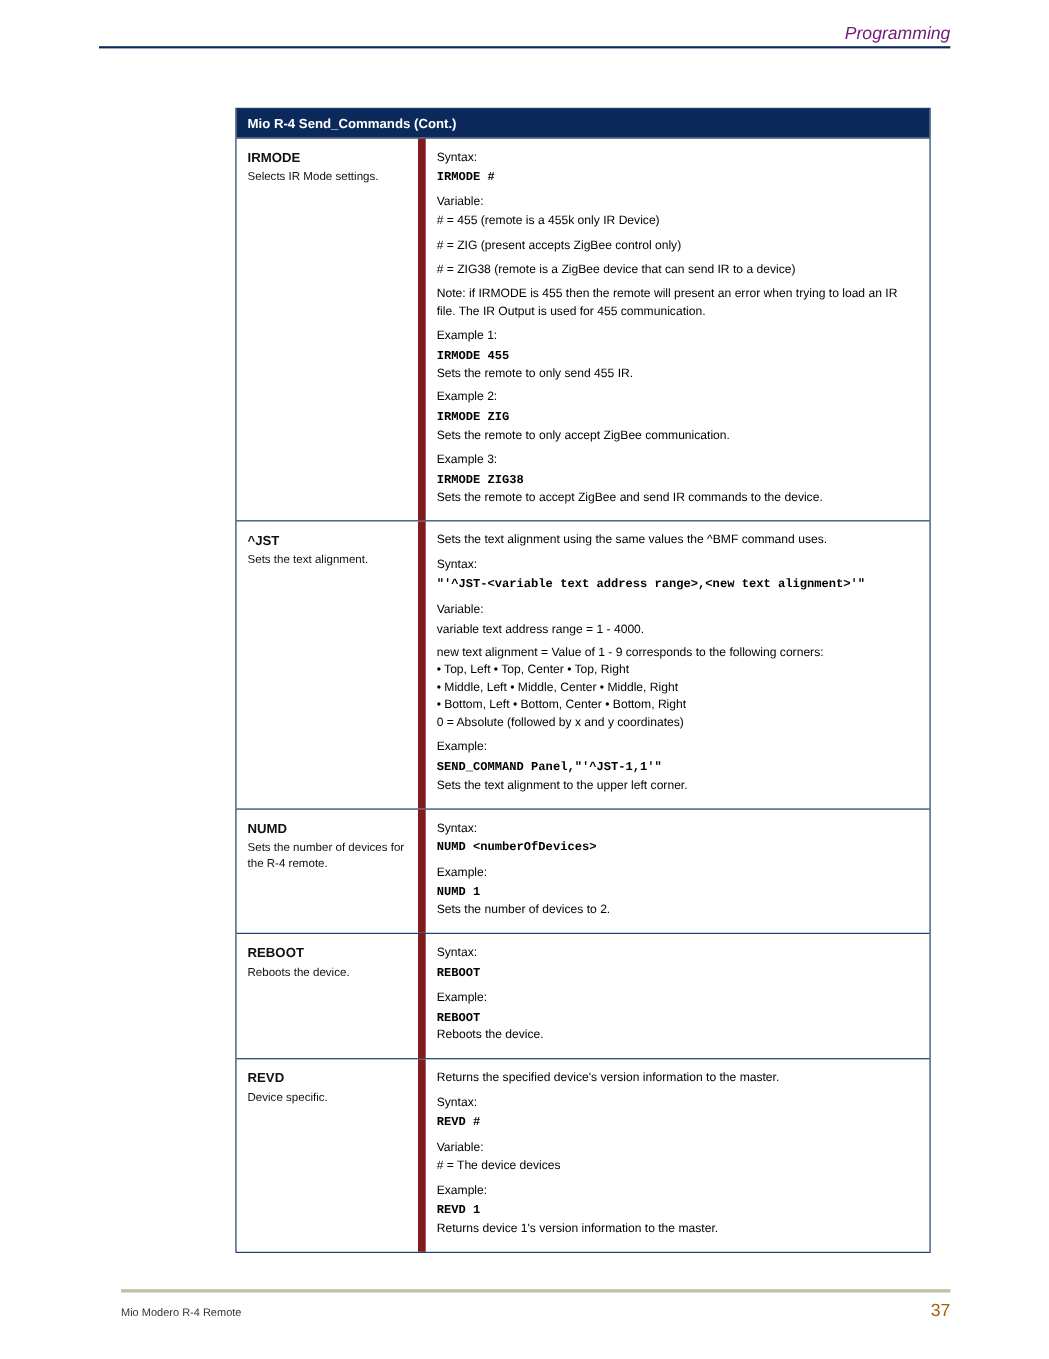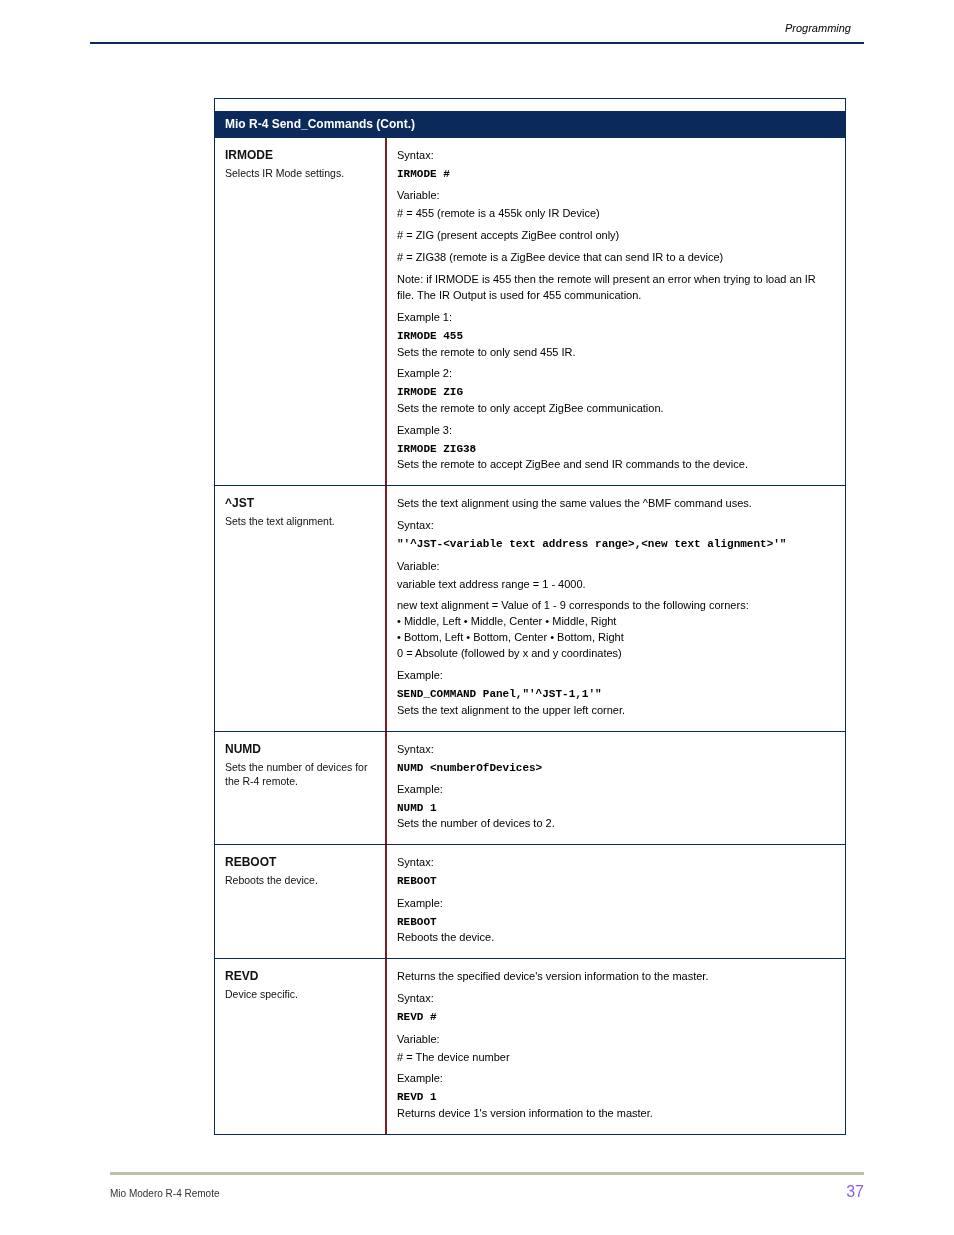--- a/index.html
+++ b/index.html
@@ -1,33 +1,33 @@
 <!DOCTYPE html>
 <html><head>
 <meta charset="utf-8">
 <style>
   * { box-sizing: border-box; margin: 0; padding: 0; }
   html, body { width: 954px; height: 1235px; background: #fff; font-family: Arial, Helvetica, sans-serif; }
   .page { width: 954px; height: 1235px; position: relative; padding: 30px 90px 0 110px; }
-  .header-right { position: absolute; top: 22px; right: 103px; font-size: 11px; font-style: italic; color: #000000; }
+  .header-right { position: absolute; top: 22px; right: 90px; font-size: 16px; font-style: italic; color: #701a75; }
   .top-rule { position: absolute; top: 42px; left: 90px; right: 90px; height: 2px; background: #0b2a5b; }
   .table-wrap { margin-top: 68px; margin-left: 104px; width: 632px; border: 1px solid #0b2a5b; }
-  .thead { background: #0b2a5b; color: #fff; font-size: 12px; padding: 6px 10px; font-weight: bold; margin-top: 12px; }
+  .thead { background: #0b2a5b; color: #fff; font-size: 12px; padding: 6px 10px; font-weight: bold; }
   .row { display: flex; border-top: 1px solid #0b2a5b; }
-  .col-l { width: 172px; border-right: 2px solid #7f1d1d; padding: 10px 12px 12px 10px; font-size: 11px; }
+  .col-l { width: 172px; border-right: 7px solid #7f1d1d; padding: 10px 12px 12px 10px; font-size: 11px; }
   .col-r { flex: 1; padding: 10px 10px 12px 10px; font-size: 11px; line-height: 1.45; }
   .cmd-name { font-weight: bold; font-size: 12px; color: #111; display: block; margin-bottom: 4px; }
   .cmd-desc { font-size: 10.5px; color: #111; line-height: 1.35; text-align: right; }
   .mono { font-family: "Courier New", Courier, monospace; font-size: 11px; line-height: 1.5; font-weight: bold; }
   .label { font-size: 11px; margin-bottom: 2px; }
   .para { margin-bottom: 6px; }
   .sub { margin-top: 6px; }
   .footer-rule { position: absolute; bottom: 60px; left: 110px; right: 90px; height: 3px; background: #bfbfa8; box-shadow: -10px 6px 0 -4px #bfbfa8; }
   .footer-left { position: absolute; bottom: 36px; left: 110px; font-size: 10px; color: #333; }
-  .footer-right { position: absolute; bottom: 34px; right: 90px; font-size: 16px; color: #8b5cf6; }
+  .footer-right { position: absolute; bottom: 34px; right: 90px; font-size: 16px; color: #a16207; }
 </style>
 </head>
 <body>
 
 <div class="page">
   <div class="header-right">Programming</div>
   <div class="top-rule"></div>
 
   <div class="table-wrap">
     <div class="thead">Mio R-4 Send_Commands (Cont.)</div>
@@ -62,20 +62,21 @@
         <span class="cmd-name">^JST</span>
         <span class="cmd-desc">Sets the text alignment.</span>
       </div>
       <div class="col-r">
         <div class="para">Sets the text alignment using the same values the ^BMF command uses.</div>
         <div class="label">Syntax:</div>
         <div class="mono para">"'^JST-&lt;variable text address range&gt;,&lt;new text alignment&gt;'"</div>
         <div class="label">Variable:</div>
         <div class="para">variable text address range = 1 - 4000.</div>
         <div>new text alignment = Value of 1 - 9 corresponds to the following corners:</div>
+        <div>• Top, Left   • Top, Center   • Top, Right</div>
         <div>• Middle, Left   • Middle, Center   • Middle, Right</div>
         <div>• Bottom, Left   • Bottom, Center   • Bottom, Right</div>
         <div class="para">0 = Absolute (followed by x and y coordinates)</div>
         <div class="label sub">Example:</div>
         <div class="mono">SEND_COMMAND Panel,"'^JST-1,1'"</div>
         <div>Sets the text alignment to the upper left corner.</div>
       </div>
     </div>
 
     <div class="row">
@@ -109,21 +110,21 @@
     <div class="row">
       <div class="col-l">
         <span class="cmd-name">REVD</span>
         <span class="cmd-desc">Device specific.</span>
       </div>
       <div class="col-r">
         <div class="para">Returns the specified device's version information to the master.</div>
         <div class="label">Syntax:</div>
         <div class="mono para">REVD #</div>
         <div class="label">Variable:</div>
-        <div class="para"># = The device number</div>
+        <div class="para"># = The device devices</div>
         <div class="label">Example:</div>
         <div class="mono">REVD 1</div>
         <div>Returns device 1's version information to the master.</div>
       </div>
     </div>
 
   </div>
 
   <div class="footer-rule"></div>
   <div class="footer-left">Mio Modero R-4 Remote</div>

